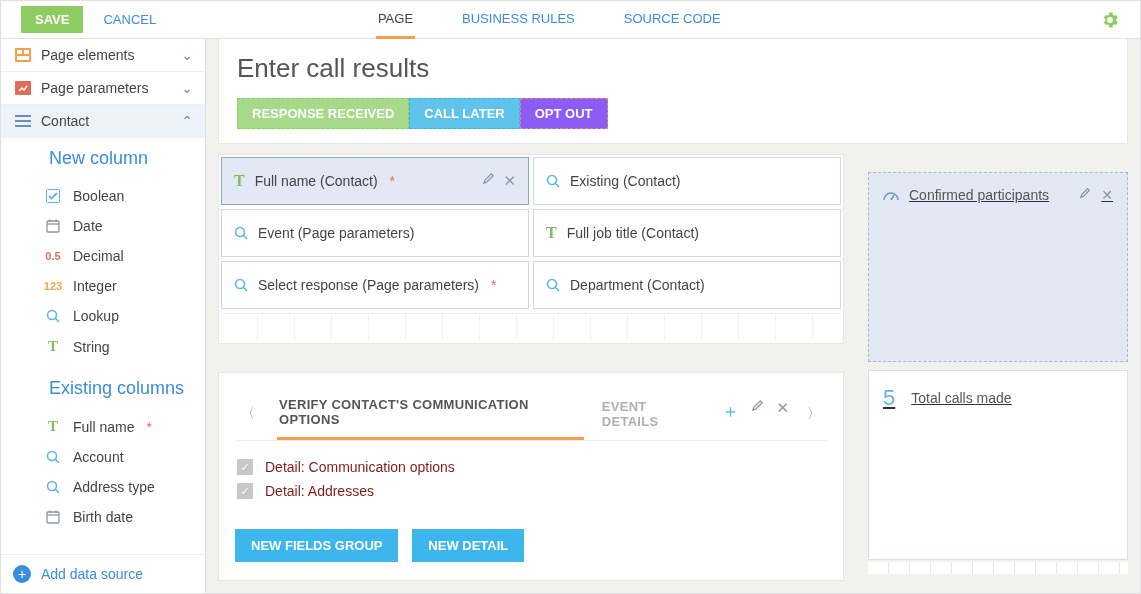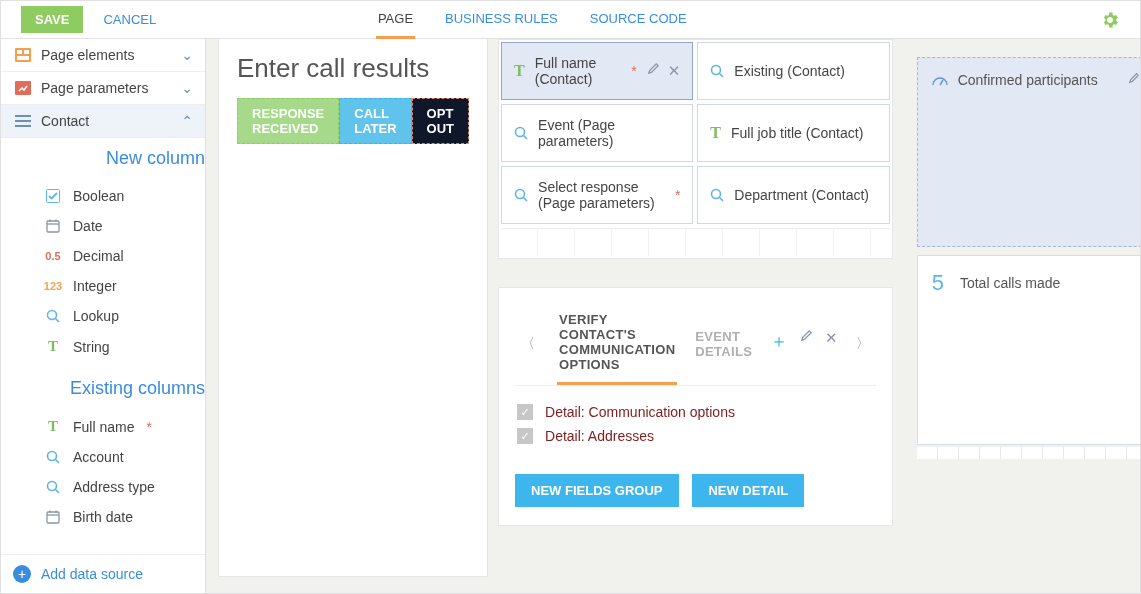--- a/index.html
+++ b/index.html
@@ -4,54 +4,54 @@
 <style>
 * { box-sizing: border-box; margin: 0; padding: 0; }
 body { font-family: "Segoe UI", Arial, sans-serif; font-size: 14px; color: #333; background: #fff; }
 .app { display: flex; flex-direction: column; width: 1141px; height: 594px; border: 1px solid #e0e0e0; overflow: hidden; }
 
 
 .header { display: flex; align-items: center; height: 38px; border-bottom: 1px solid #e0e0e0; padding: 0 20px; }
 .btn-save { background: #8ecb60; color: #fff; border: none; padding: 6px 14px; font-size: 13px; font-weight: 600; cursor: pointer; }
 .btn-cancel { color: #3a8dde; background: none; border: none; padding: 6px 14px; font-size: 13px; font-weight: 500; cursor: pointer; margin-left: 6px; }
 .header-tabs { display: flex; gap: 28px; margin: 0 auto; }
-.header-tab { color: #3a8dde; font-size: 13px; font-weight: 500; cursor: pointer; padding: 10px 2px; }
+.header-tab { color: #3a8dde; font-size: 13px; font-weight: 500; cursor: pointer; padding: 10px 2px; margin-left: 17px; }
 .header-tab.active { color: #444; border-bottom: 3px solid #f59f4c; }
 .gear-icon { margin-left: auto; color: #8ecb60; cursor: pointer; }
 
 
 .body { display: flex; flex: 1; overflow: hidden; }
 
 
-.sidebar { width: 205px; border-right: 1px solid #e0e0e0; display: flex; flex-direction: column; background: #fff; text-align: right; }
+.sidebar { width: 205px; border-right: 1px solid #e0e0e0; display: flex; flex-direction: column; background: #fff; }
 .side-item { display: flex; align-items: center; padding: 8px 12px; border-bottom: 1px solid #eee; cursor: pointer; font-size: 14px; color: #444; }
 .side-item .side-icon { width: 20px; height: 16px; display: inline-flex; align-items: center; justify-content: center; margin-right: 8px; font-size: 12px; }
 .side-item .chev { margin-left: auto; color: #6b8fb5; }
 .side-item.expanded { background: #eef2f9; }
 .sub-block { padding: 6px 0 6px 36px; }
 .sub-heading { color: #3a8dde; font-size: 18px; padding: 10px 0 6px 12px; }
 .sub-item { display: flex; align-items: center; gap: 10px; padding: 7px 6px; font-size: 14px; color: #444; cursor: pointer; }
 .sub-item .type-icon { width: 20px; display: inline-flex; align-items: center; justify-content: center; }
 .req { color: #e06c5a; margin-left: 2px; }
 .add-ds { margin-top: auto; display: flex; align-items: center; gap: 10px; padding: 10px 12px; color: #3a8dde; border-top: 1px solid #eee; cursor: pointer; font-size: 14px; }
 .plus-circle { width: 18px; height: 18px; border-radius: 50%; background: #3a8dde; color: #fff; display: inline-flex; align-items: center; justify-content: center; font-size: 14px; line-height: 1; }
 
 
-.main { flex: 1; background: #f1f1ed; padding: 0 12px 16px 12px; overflow-y: auto; display: flex; flex-direction: row; gap: 10px; }
+.main { flex: 1; background: #f1f1ed; padding: 0 12px 16px 12px; overflow-y: auto; display: flex; flex-direction: column; gap: 10px; }
 .panel { background: #fff; border: 1px solid #e6e6e6; padding: 14px 18px; }
 .panel-title { font-size: 26px; font-weight: 300; color: #555; margin-bottom: 14px; }
 .pill-row { display: flex; }
 .pill { border: 1px dashed #bbb; padding: 7px 14px; font-size: 13px; font-weight: 600; color: #fff; cursor: pointer; }
 .pill.green { background: #a6d98a; border-color: #8ecb60; }
 .pill.blue { background: #5fc3ec; border-color: #3fb0e0; }
-.pill.red { background: #0f172a; border-color: #e88a73; }
+.pill.red { background: #8b5cf6; border-color: #e88a73; }
 
 .content-row { display: flex; gap: 24px; align-items: flex-start; }
 .fields-panel { flex: 1; }
-.right-col { width: 260px; display: flex; flex-direction: column; gap: 8px; margin-top: 18px; }
+.right-col { width: 260px; display: flex; flex-direction: column; gap: 8px; margin-top: 18px; text-decoration: underline; }
 
 .fields-grid { display: grid; grid-template-columns: 1fr 1fr; gap: 4px; border: 1px solid #e6e6e6; background: #fff; padding: 2px; }
 .field-cell { border: 1px solid #cfd8e4; padding: 12px 12px; display: flex; align-items: center; gap: 10px; font-size: 14px; color: #444; position: relative; cursor: pointer; min-height: 48px; }
 .field-cell.selected { background: #e2e8f4; border-color: #8fa7cb; }
 .field-cell .drag-icon { margin-left: auto; display: flex; gap: 8px; color: #8a96a8; }
 .grid-spacer { grid-column: 1 / -1; height: 28px; background: repeating-linear-gradient(90deg, #fff 0 36px, #f2f2f2 36px 37px); border-top: 1px solid #eee; }
 
 .tabs-panel { background: #fff; border: 1px solid #e6e6e6; padding: 14px 16px 18px; }
 .tabs-bar { display: flex; align-items: center; gap: 16px; border-bottom: 1px solid #eee; }
 .tab-nav { color: #8a96a8; cursor: pointer; padding: 6px; }

